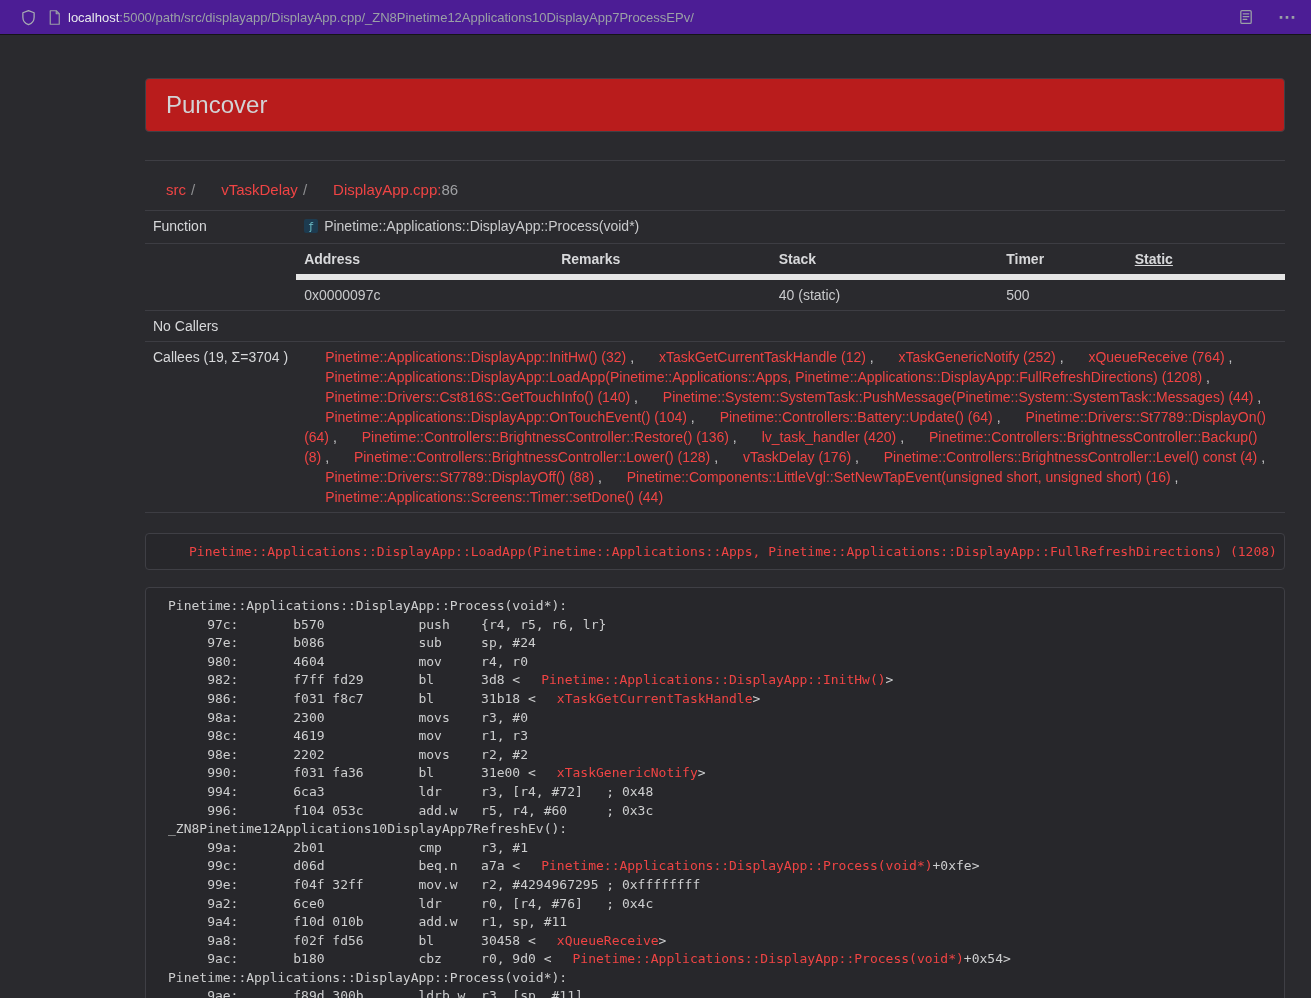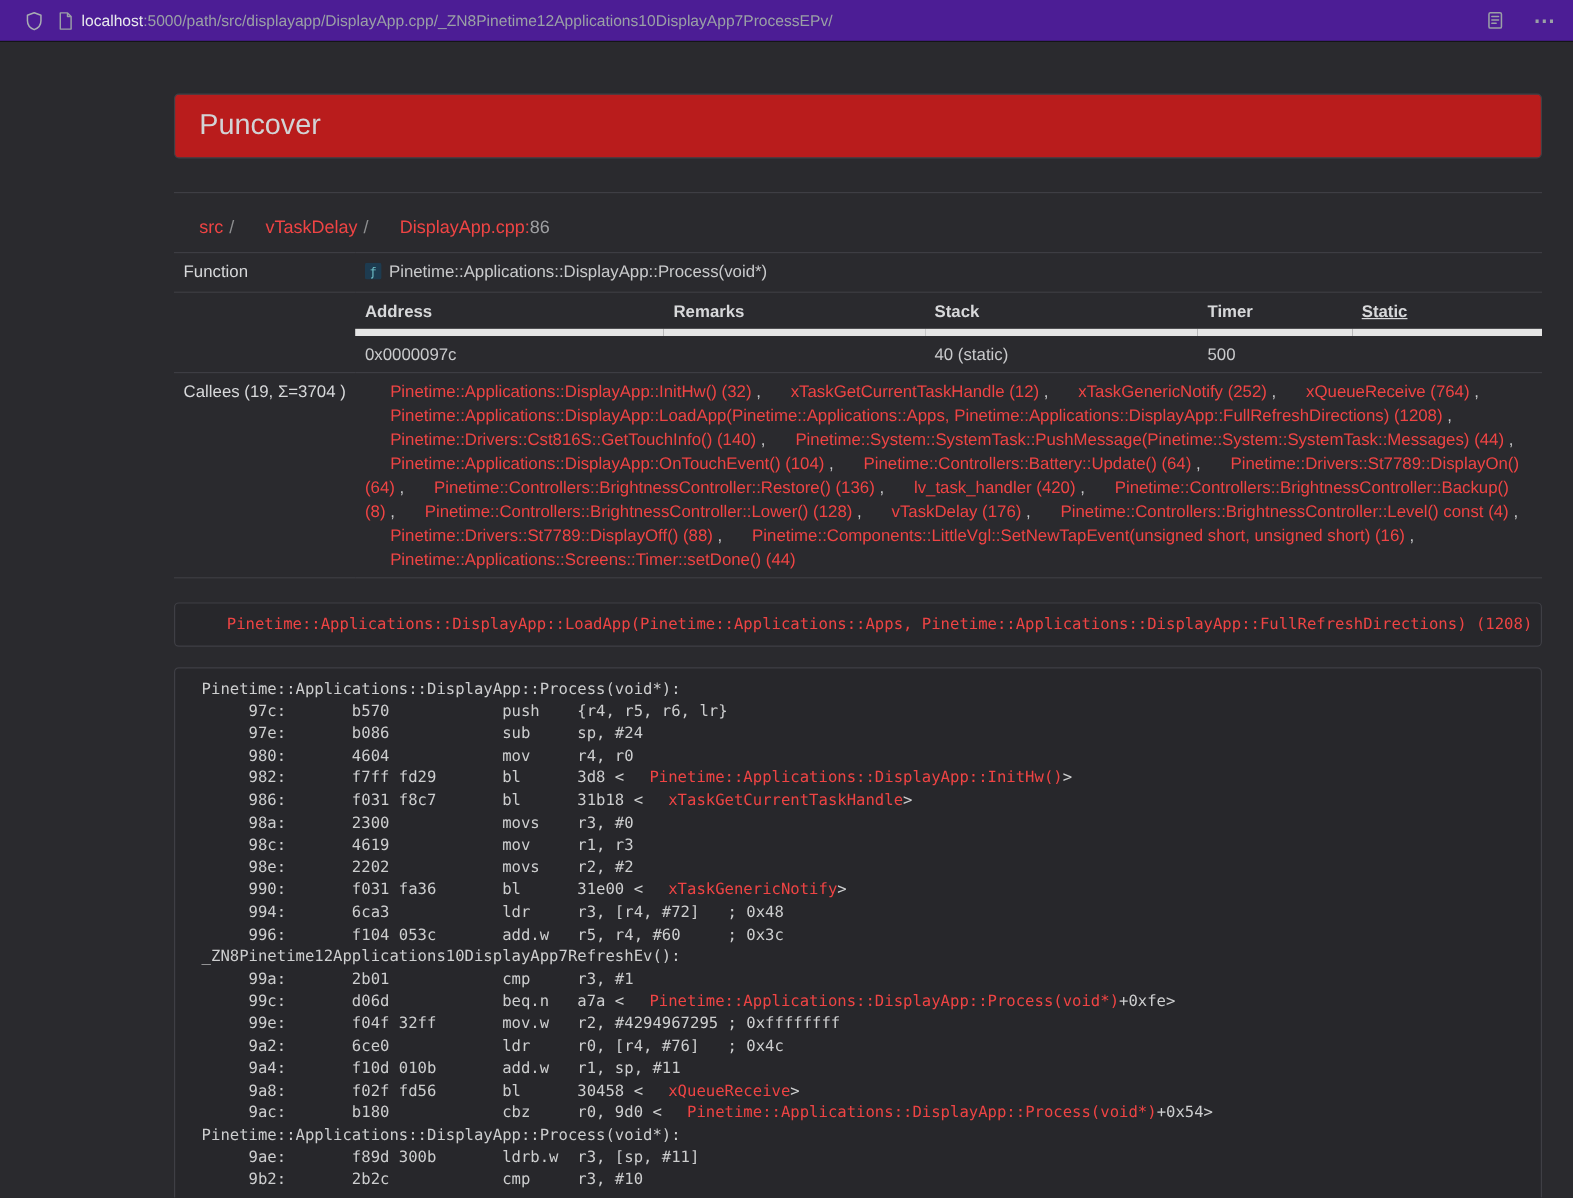--- a/index.html
+++ b/index.html
@@ -137,20 +137,24 @@
                 <td></td>
                 <td>40 (static)</td>
                 <td>500</td>
                 <td></td>
               </tr>
             </tbody>
           </table>
         </td>
       </tr>
       <tr>
+        <th class="rowlabel">No Callers</th>
+        <td></td>
+      </tr>
+      <tr>
         <th class="rowlabel">Callees (19, Σ=3704 )</th>
         <td class="callees"><a href="#">Pinetime::Applications::DisplayApp::InitHw() (32)</a> , <a href="#">xTaskGetCurrentTaskHandle (12)</a> , <a href="#">xTaskGenericNotify (252)</a> , <a href="#">xQueueReceive (764)</a> , <a href="#">Pinetime::Applications::DisplayApp::LoadApp(Pinetime::Applications::Apps, Pinetime::Applications::DisplayApp::FullRefreshDirections) (1208)</a> , <a href="#">Pinetime::Drivers::Cst816S::GetTouchInfo() (140)</a> , <a href="#">Pinetime::System::SystemTask::PushMessage(Pinetime::System::SystemTask::Messages) (44)</a> , <a href="#">Pinetime::Applications::DisplayApp::OnTouchEvent() (104)</a> , <a href="#">Pinetime::Controllers::Battery::Update() (64)</a> , <a href="#">Pinetime::Drivers::St7789::DisplayOn() (64)</a> , <a href="#">Pinetime::Controllers::BrightnessController::Restore() (136)</a> , <a href="#">lv_task_handler (420)</a> , <a href="#">Pinetime::Controllers::BrightnessController::Backup() (8)</a> , <a href="#">Pinetime::Controllers::BrightnessController::Lower() (128)</a> , <a href="#">vTaskDelay (176)</a> , <a href="#">Pinetime::Controllers::BrightnessController::Level() const (4)</a> , <a href="#">Pinetime::Drivers::St7789::DisplayOff() (88)</a> , <a href="#">Pinetime::Components::LittleVgl::SetNewTapEvent(unsigned short, unsigned short) (16)</a> , <a href="#">Pinetime::Applications::Screens::Timer::setDone() (44)</a></td>
       </tr>
     </tbody>
   </table>
 
   <pre class="box highlight"><a href="#">Pinetime::Applications::DisplayApp::LoadApp(Pinetime::Applications::Apps, Pinetime::Applications::DisplayApp::FullRefreshDirections) (1208)</a></pre>
 
   <pre class="box code"><code>Pinetime::Applications::DisplayApp::Process(void*):
      97c:       b570            push    {r4, r5, r6, lr}

